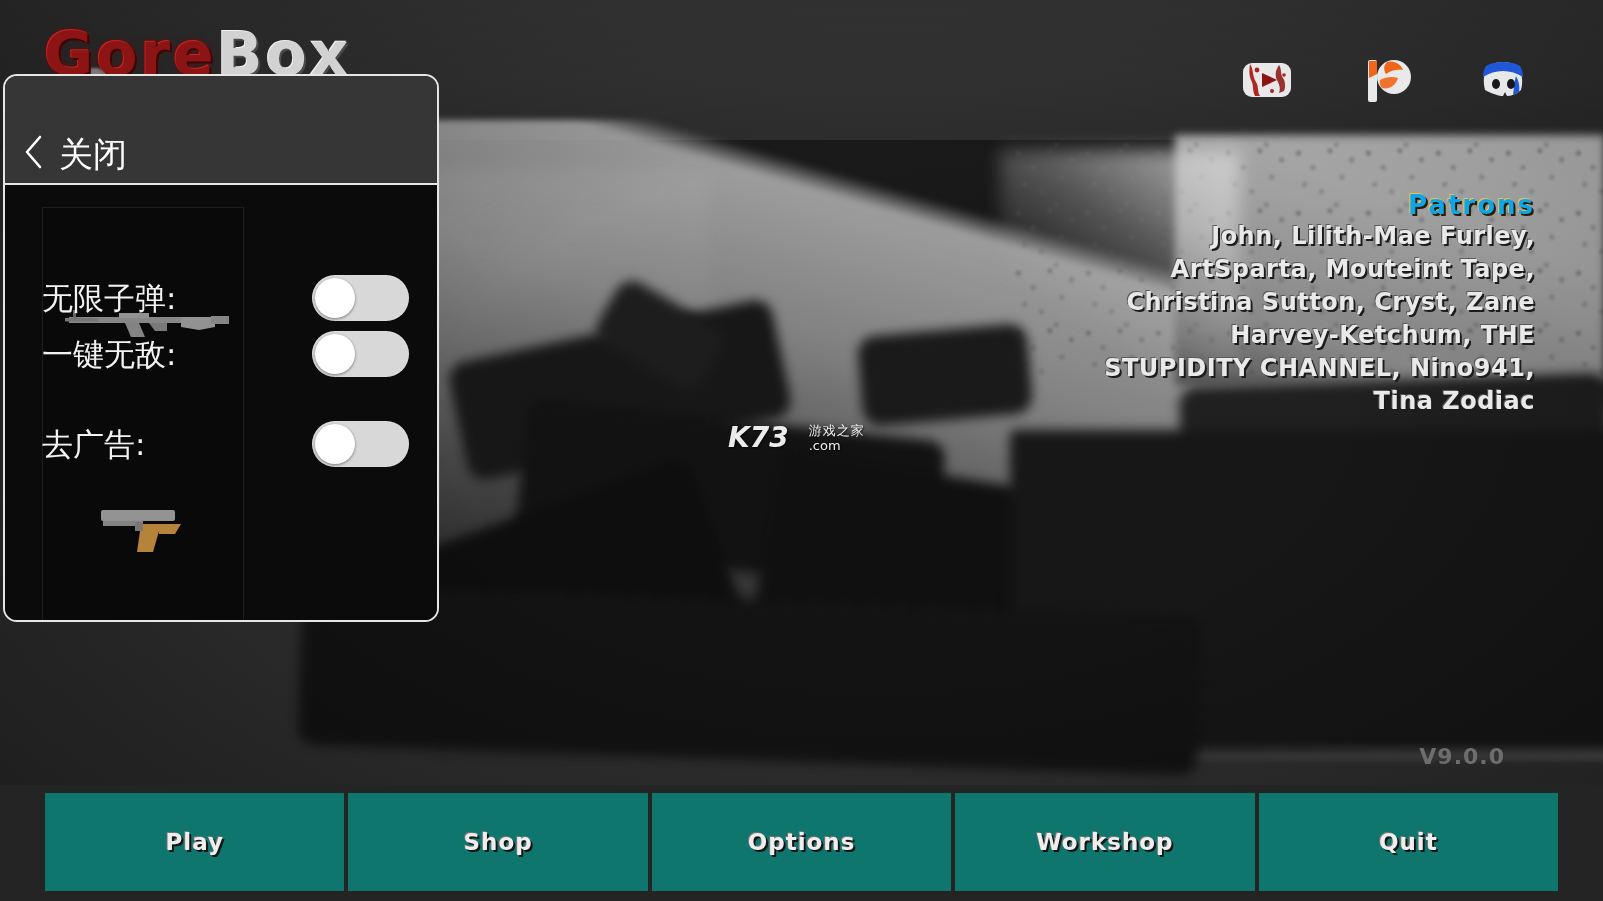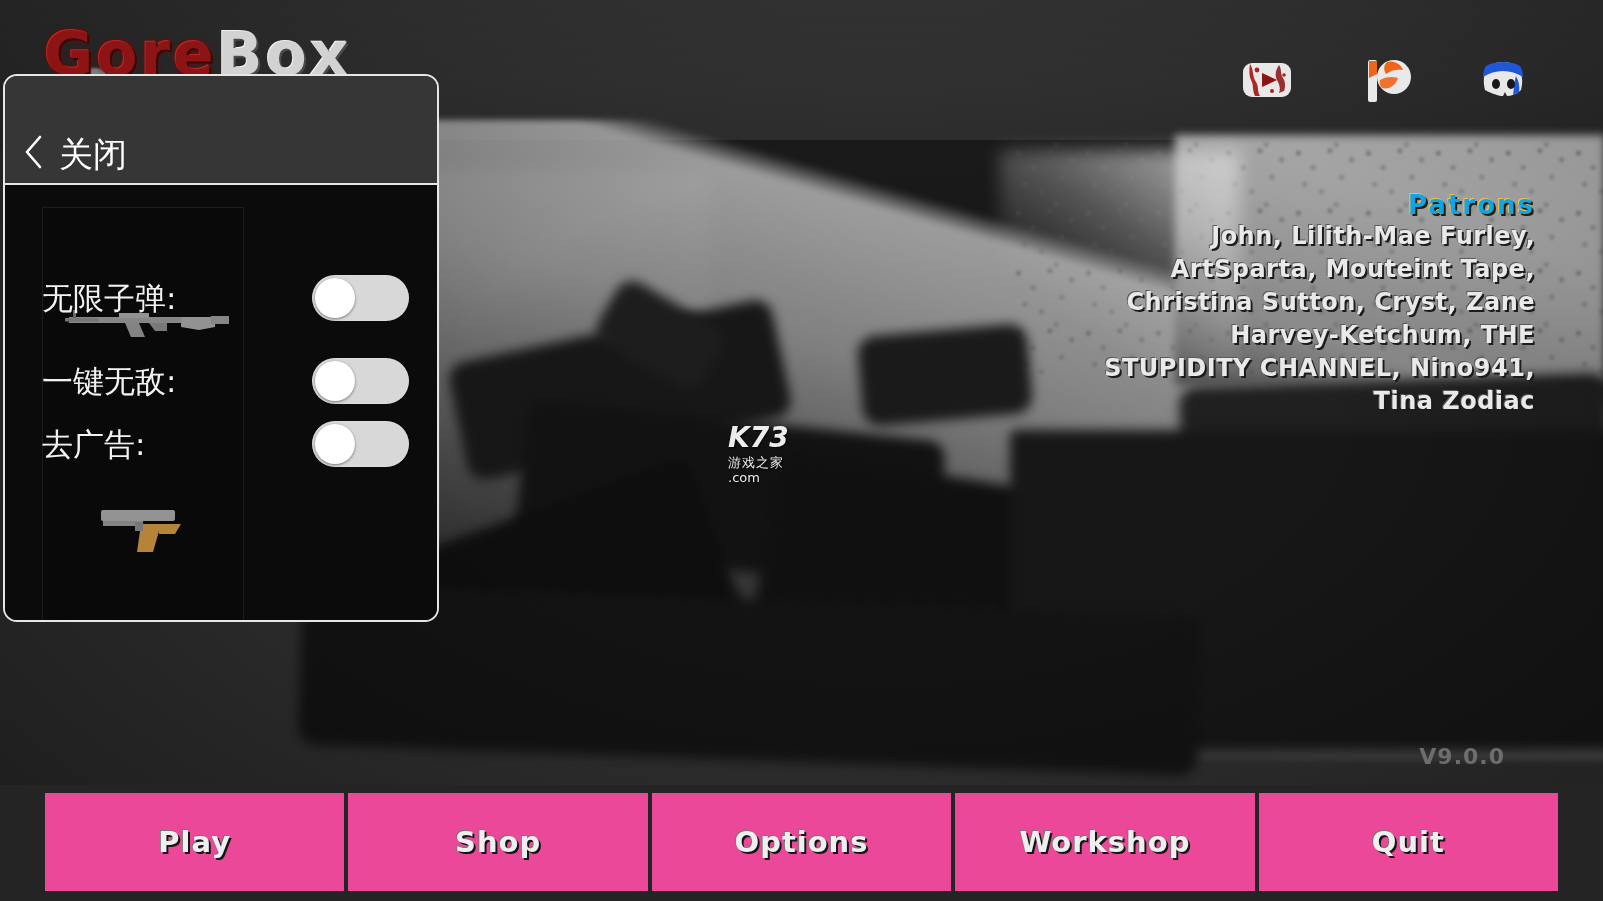--- a/index.html
+++ b/index.html
@@ -212,24 +212,23 @@
     text-shadow: 2px 2px 0 #1c1c1c, -1px -1px 0 #5a5a5a;
     filter: blur(.4px);
   }
 
   
   .watermark {
     position: absolute;
     left: 728px; top: 424px;
     display: flex;
     align-items: flex-start;
-    gap: 4px;
+    gap: 20px;
     z-index: 6;
     opacity: .92;
-    flex-direction: column;
   }
   .wm-k73 {
     font-family: "DejaVu Sans", sans-serif;
     font-weight: bold;
     font-style: italic;
     font-size: 28px;
     color: #ffffff;
     line-height: 1;
     text-shadow: 1px 1px 2px rgba(0,0,0,.8);
   }
@@ -265,27 +264,27 @@
     background: #242424;
     display: flex;
     align-items: stretch;
     padding: 8px 45px 10px 45px;
     box-sizing: border-box;
     gap: 4px;
     z-index: 7;
   }
   .menu-btn {
     flex: 1;
-    background: #ec4899;
+    background: #0f766e;
     display: flex;
     align-items: center;
     justify-content: center;
     font-family: "DejaVu Sans", sans-serif;
     font-weight: bold;
-    font-size: 29px;
+    font-size: 23px;
     color: #eeeeee;
     letter-spacing: 1px;
     text-shadow: 2px 2px 0 #151515, -1px -1px 0 #777;
     cursor: pointer;
     filter: blur(.35px);
   }
 
   
   .overlay {
     position: absolute;
@@ -357,21 +356,21 @@
   }
   .toggle-row {
     position: absolute;
     left: 0;
     width: 436px;
     height: 56px;
     display: flex;
     align-items: center;
   }
   .toggle-row:nth-child(1) { top: 85px; }
-  .toggle-row:nth-child(2) { top: 168px; }
+  .toggle-row:nth-child(2) { top: 141px; }
   .toggle-row:nth-child(3) { top: 231px; }
   .toggle-row:nth-child(4) { top: 304px; }
 
   .toggle-label {
     margin-left: 37px;
     font-family: "DejaVu Sans", sans-serif;
     font-size: 31px;
     color: #f2f2f2;
     white-space: nowrap;
     line-height: 1;

